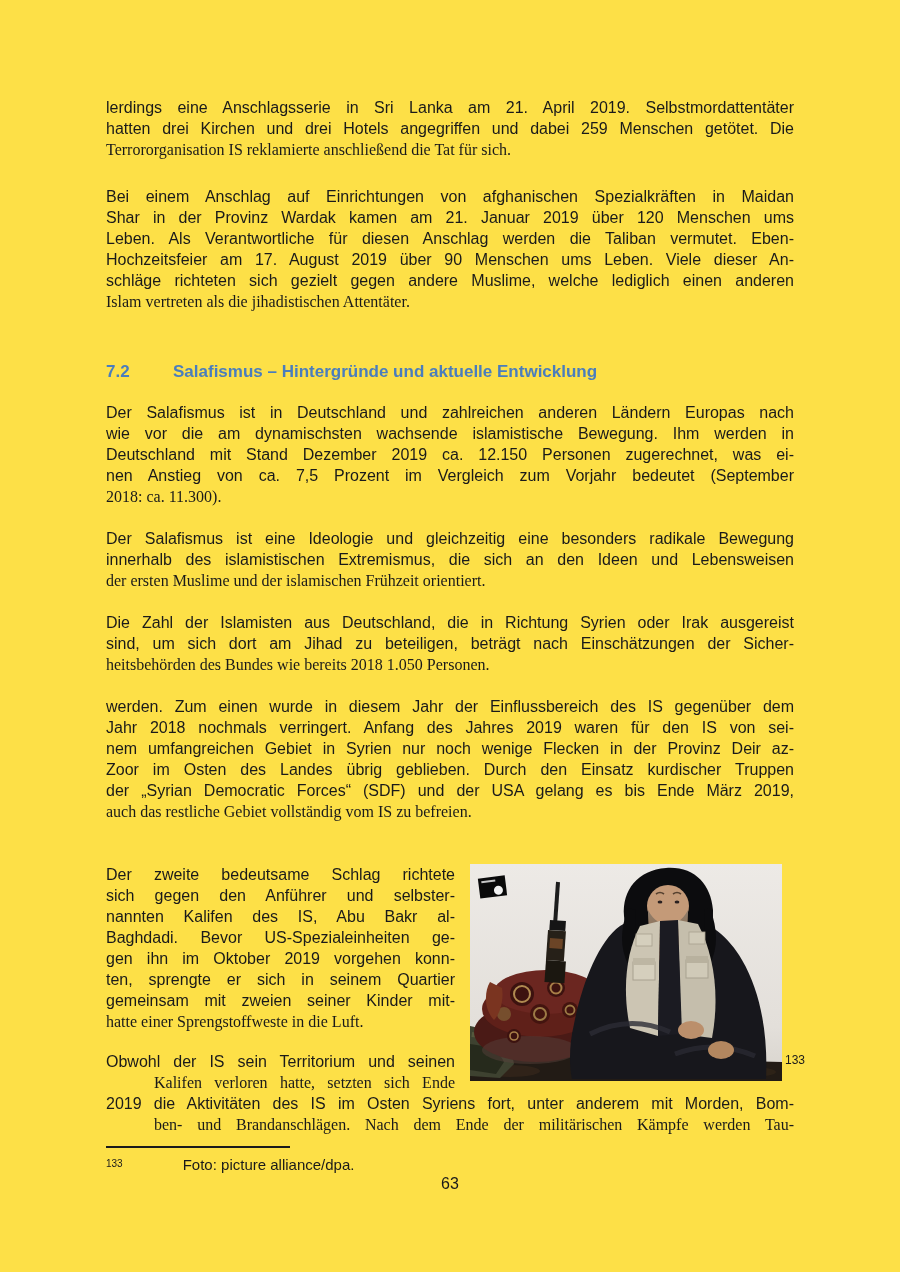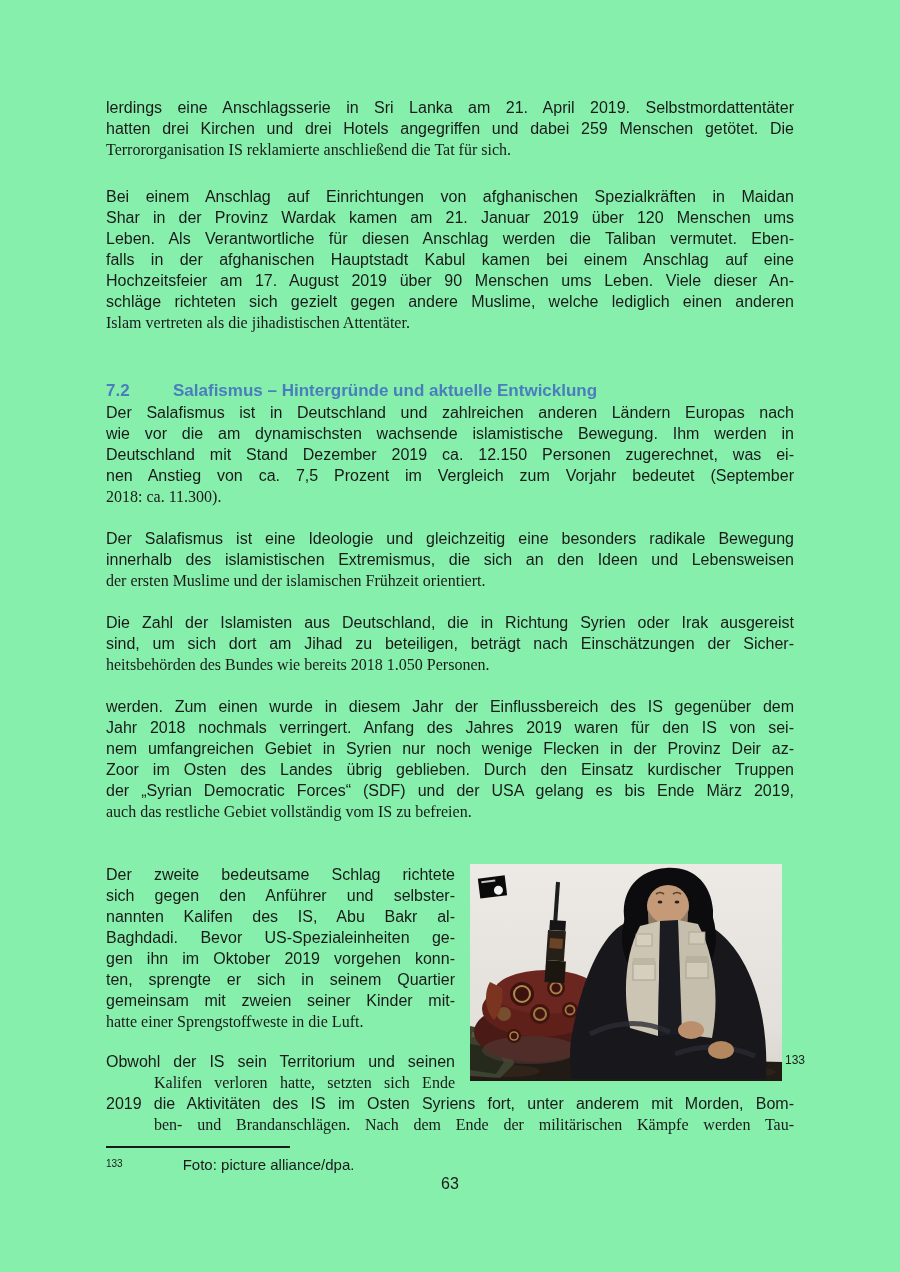--- a/index.html
+++ b/index.html
@@ -1,30 +1,30 @@
 <!DOCTYPE html>
 <html lang="de"><head>
 <meta charset="utf-8">
 <style>
   html,body{margin:0;padding:0;background:#ffffff;}
   .page{
-    position:relative;width:900px;height:1272px;background:#86efac;
+    position:relative;width:900px;height:1272px;background:#fde047;
     font-family:"Liberation Sans","DejaVu Sans",sans-serif;
     color:#1a1a1a;overflow:hidden;
   }
   .blk{position:absolute;left:106px;width:688px;font-size:16px;line-height:21px;}
   .narrow{width:349px;}
   .jline{text-align:justify;text-align-last:justify;white-space:normal;}
   .jline.last{text-align-last:left;font-family:Liberation Serif, serif;}
   .justify-all .jline.last{text-align-last:justify;margin-left:48px;}
   .heading{
     position:absolute;left:106px;top:361px;width:688px;
     font-size:17px;font-weight:bold;line-height:21px;
   }
-  .heading .hnum{display:inline-block;width:67px;margin-top:19px;}
+  .heading .hnum{display:inline-block;width:67px;}
   .photo{
     position:absolute;left:470px;top:864px;width:312px;height:217px;
   }
   .photo svg{display:block;width:100%;height:100%;}
   .photo-ref{
     position:absolute;left:785px;top:1053px;font-size:12px;line-height:14px;color:#1a1a1a;
   }
   .fn-rule{
     position:absolute;left:106px;top:1146px;width:184px;height:0;
     border-top:2px solid #1a1a1a;
@@ -46,21 +46,20 @@
 
   <div class="blk" style="top:97px">
       <div class="jline">lerdings eine Anschlagsserie in Sri Lanka am 21. April 2019. Selbstmordattentäter</div>
       <div class="jline">hatten drei Kirchen und drei Hotels angegriffen und dabei 259 Menschen getötet. Die</div>
       <div class="jline last">Terrororganisation IS reklamierte anschließend die Tat für sich.</div>
     </div>
   <div class="blk" style="top:186px">
       <div class="jline">Bei einem Anschlag auf Einrichtungen von afghanischen Spezialkräften in Maidan</div>
       <div class="jline">Shar in der Provinz Wardak kamen am 21. Januar 2019 über 120 Menschen ums</div>
       <div class="jline">Leben. Als Verantwortliche für diesen Anschlag werden die Taliban vermutet. Eben-</div>
-      <div class="jline">falls in der afghanischen Hauptstadt Kabul kamen bei einem Anschlag auf eine</div>
       <div class="jline">Hochzeitsfeier am 17. August 2019 über 90 Menschen ums Leben. Viele dieser An-</div>
       <div class="jline">schläge richteten sich gezielt gegen andere Muslime, welche lediglich einen anderen</div>
       <div class="jline last">Islam vertreten als die jihadistischen Attentäter.</div>
     </div>
 
   <div class="heading" style="color:#4a7dbd">
     <span class="hnum">7.2</span><span>Salafismus – Hintergründe und aktuelle Entwicklung</span>
   </div>
 
   <div class="blk" style="top:402px">

